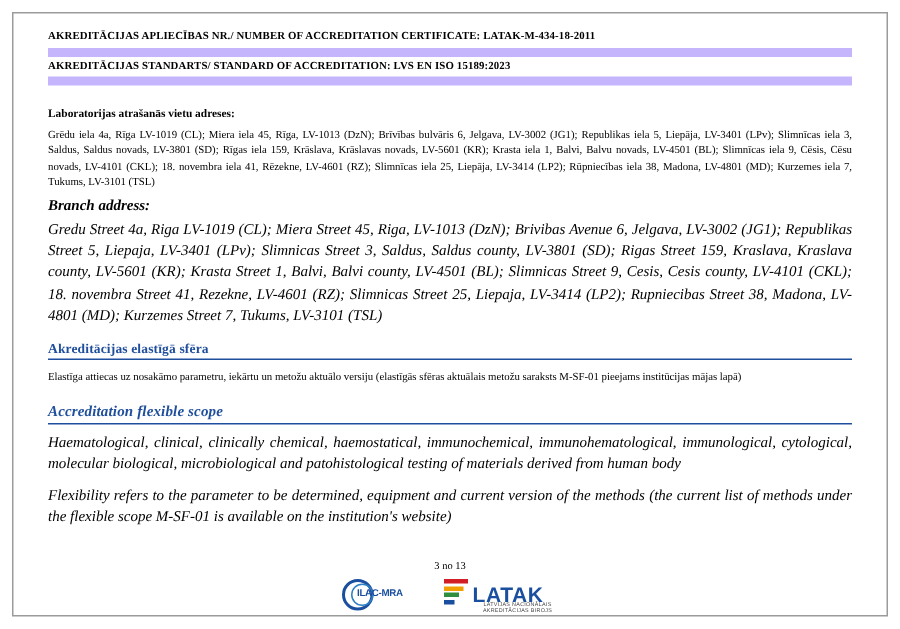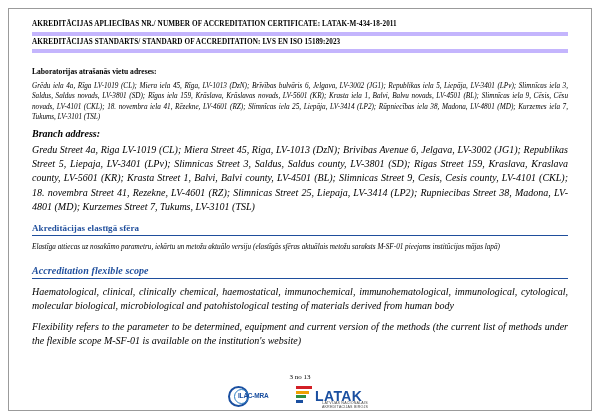--- a/index.html
+++ b/index.html
@@ -38,39 +38,38 @@
   .header-block {
     margin-top: 2px;
   }
   .header-line {
     font-family: "Liberation Serif", serif;
     font-weight: bold;
     font-size: 7.2px;
     letter-spacing: 0.1px;
     color: #000000;
     padding: 2.2px 0 2.4px 0;
-    border-bottom: 4px solid #c4b5fd;
+    border-bottom: 6px solid #c4b5fd;
     line-height: 1.25;
   }
   .section-gap {
     height: 14px;
   }
   .lead {
     font-weight: bold;
     font-size: 7.6px;
     color: #000;
     margin-bottom: 5px;
   }
   p.body-text {
     font-size: 7.2px;
     line-height: 1.42;
     color: #000;
     margin: 0 0 6px 0;
     text-align: justify;
-    font-style: italic;
   }
   .branch-title {
     font-style: italic;
     font-weight: bold;
     font-size: 10px;
     margin: 6px 0 4px 0;
     color: #000;
   }
   p.italic-text {
     font-size: 10px;

